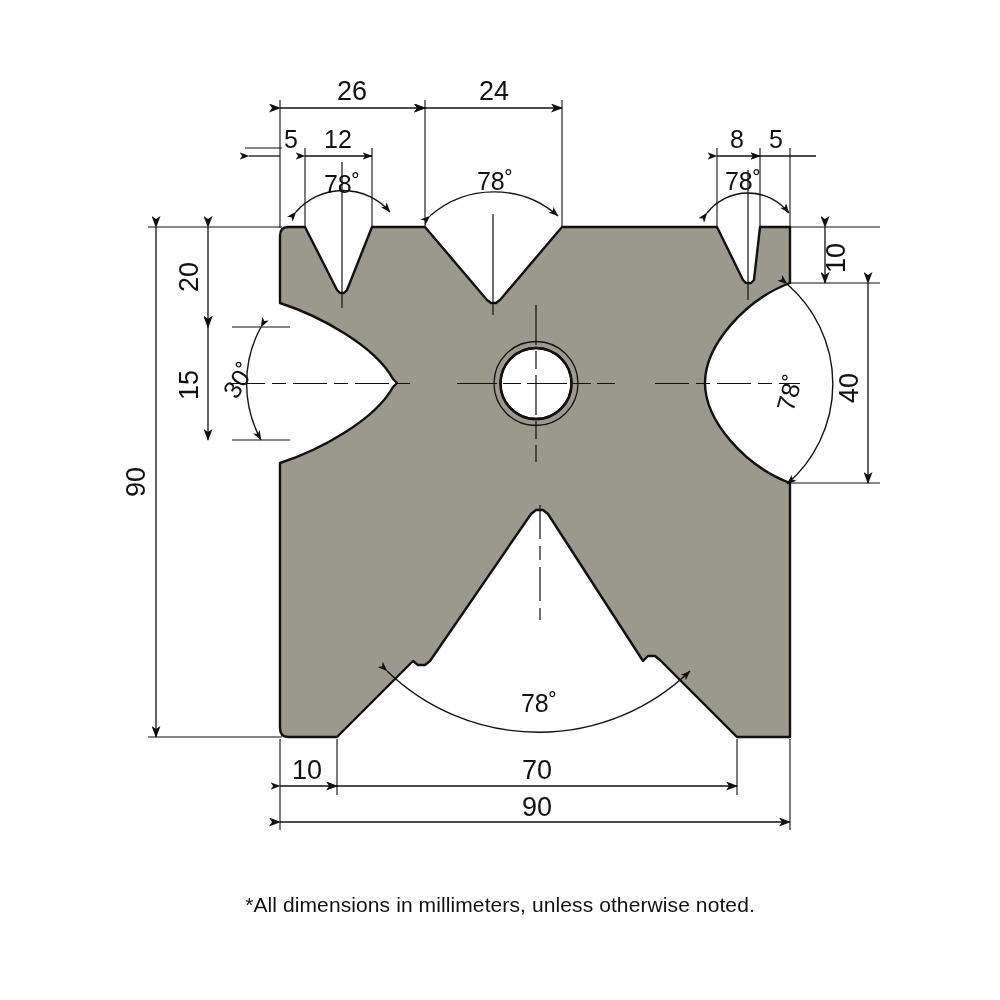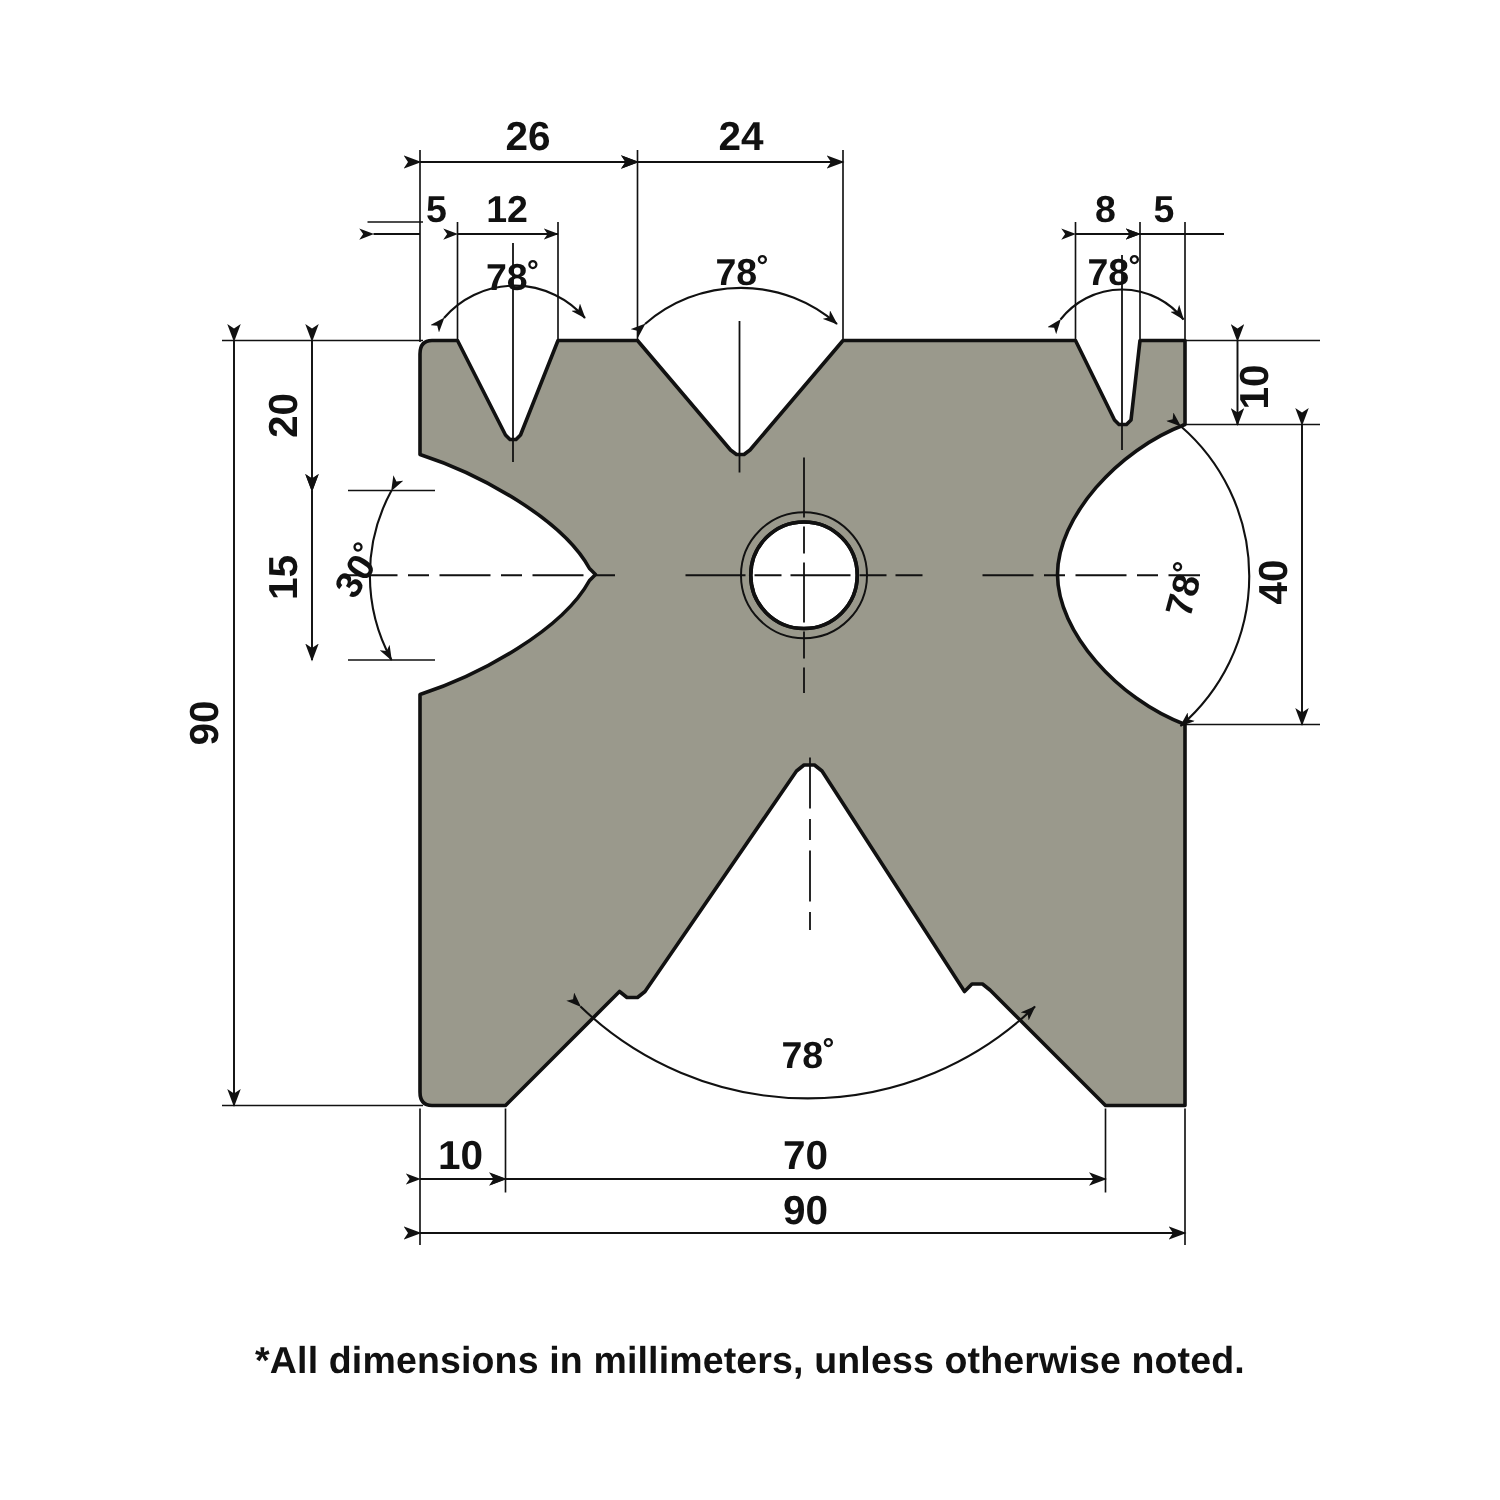--- a/index.html
+++ b/index.html
@@ -1,22 +1,22 @@
 <!DOCTYPE html>
 <html><head>
 <meta charset="utf-8">
 <style>
   html,body{margin:0;padding:0;background:#ffffff;}
   body{width:1000px;height:1000px;overflow:hidden;
        font-family:"Liberation Sans",sans-serif;}
-  #stage{position:relative;width:812px;height:1000px;background:#fff;font-weight:bold;}
+  #stage{position:relative;width:812px;height:1000px;background:#fff;}
   svg{display:block;}
   .caption{
     position:absolute;left:0;top:893px;width:1000px;text-align:center;
-    font-family:"Liberation Sans",sans-serif;font-size:25px;color:#111;
+    font-family:"Liberation Sans",sans-serif;font-size:21px;color:#111;
     letter-spacing:.1px;
   }
 </style>
 </head>
 <body>
 
 <div id="stage">
 
 <svg width="1000" height="1000" viewBox="0 0 1000 1000">
   <defs>

